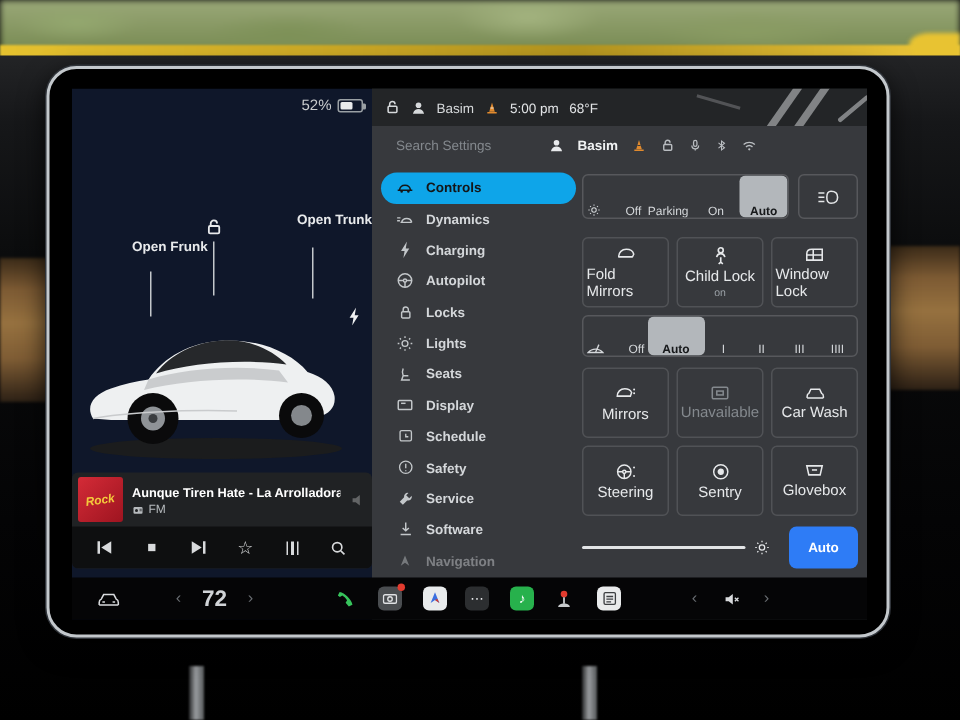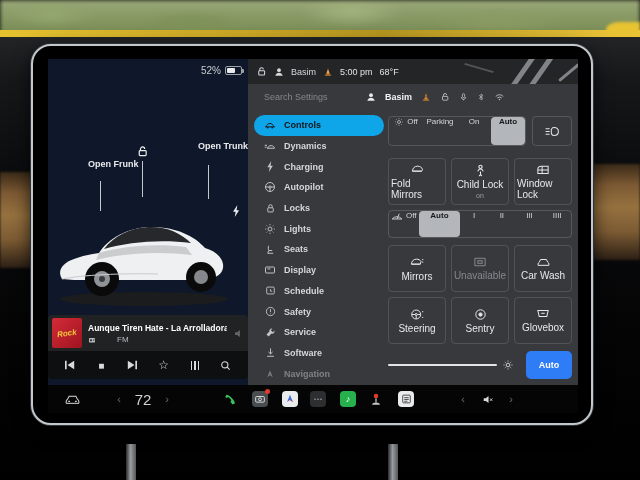--- a/index.html
+++ b/index.html
@@ -38,21 +38,21 @@
 .lock-top{position:absolute;color:#e8eaec}
 .bolt-ic{position:absolute;color:#f0f2f3}
 .car-wrap{position:absolute;left:4px;top:128px;width:192px;height:126px}
 
 .media{position:absolute;left:0px;top:256px;width:200px;height:64px;background:#202224;border-radius:4px;overflow:hidden}
 .media-top{display:flex;align-items:center;height:36px;padding:3px 4px;gap:6px}
 .art{width:30px;height:30px;border-radius:2px;background:linear-gradient(135deg,#d42b37,#9e1420);display:flex;align-items:center;justify-content:center;flex-shrink:0}
 .art span{color:#f4c93c;font-size:8px;font-style:italic;font-weight:700;transform:rotate(-8deg)}
 .mtxt{flex:1;min-width:0}
 .mtitle{color:#fff;font-size:8.5px;font-weight:700;white-space:nowrap;overflow:hidden}
-.msrc{display:flex;align-items:flex-end;gap:21px;color:#b6babd;font-size:8px;margin-top:2px}
+.msrc{display:flex;align-items:flex-end;gap:3px;color:#b6babd;font-size:8px;margin-top:2px}
 .mvol{opacity:.3;color:#fff;flex-shrink:0}
 .media-ctl{display:flex;align-items:center;justify-content:space-between;height:28px;background:#0e0f10;padding:0 12px;color:#d8dadc}
 .mbtn{display:flex;align-items:center;justify-content:center;width:20px;height:20px;font-size:10px}
 .eq{display:flex;gap:2px;align-items:center}
 .eq i{width:1.5px;height:9px;background:#d8dadc}
 
 .settings{position:absolute;left:200px;top:0;width:330px;height:354px;background:#37393d}
 .statusbar{position:absolute;left:0;top:0;width:330px;height:25px;background:#232527;display:flex;align-items:center;gap:7px;padding:0 8px;color:#d6d9db;font-size:9px}
 .map-decor{position:absolute;right:0;top:0;width:120px;height:25px;overflow:hidden;opacity:.55}
 .map-decor i{position:absolute;background:#cfd2d4}
@@ -66,39 +66,39 @@
 .sidebar{position:absolute;left:6px;top:56px;width:130px}
 .side-item{height:20.7px;display:flex;align-items:center;gap:8px;padding:0 0 0 10px;color:#d4d7da;font-size:9px;font-weight:700}
 .side-item .sic{width:12px;height:12px;display:flex;align-items:center;justify-content:center;color:#c3c7ca;flex-shrink:0}
 .side-item.sel{background:#0ea5e9;color:#141618;border-radius:11px}
 .side-item.sel .sic{color:#141618}
 .side-item.dim{opacity:.45}
 
 .content{position:absolute;left:140px;top:57px;width:184px}
 .seg-row{display:flex;gap:6px;margin-bottom:12px}
 .seg{flex:1;display:flex;align-items:stretch;border:1px solid rgba(255,255,255,.16);border-radius:4px;height:30px;overflow:hidden}
-.seg .opt{flex:1;display:flex;align-items:flex-start;justify-content:center;gap:3px;color:#d4d7da;font-size:8px;padding:0 2px;white-space:nowrap}
+.seg .opt{flex:1;display:flex;align-items:flex-end;justify-content:center;gap:16px;color:#d4d7da;font-size:8px;padding:0 2px;white-space:nowrap}
 .seg .opt.sel{background:#b3b7bb;color:#16181a;border-radius:4px;font-weight:700}
 .sq-btn{width:40px;height:30px;border:1px solid rgba(255,255,255,.16);border-radius:4px;display:flex;align-items:center;justify-content:center;color:#e4e6e8;flex-shrink:0}
 .btn-row{display:flex;gap:5px;margin-bottom:5px}
 .bigbtn{flex:1;height:47px;border:1px solid rgba(255,255,255,.13);border-radius:4px;display:flex;flex-direction:column;align-items:center;justify-content:center;gap:2px;color:#e6e8ea;padding:2px}
 .bigbtn .blabel{font-size:10px;text-align:left;line-height:1.1}
 .bigbtn .bsub{font-size:7px;color:#9aa0a6}
 .bigbtn.dim{color:#84898e}
 .bigbtn.dim .blabel{color:#84898e}
 .wiper-row{margin-bottom:7px}
 .slider-row{display:flex;align-items:center;margin-top:7px}
 .slider{flex:1;display:flex;align-items:center;gap:5px;color:#e8eaec}
 .sl-line{flex:1;height:2px;background:#e2e4e6;border-radius:1px}
 .auto-btn{width:46px;height:28px;margin-left:12px;border-radius:5px;display:flex;align-items:center;justify-content:center;color:#fff;font-size:9px;font-weight:700}
 
 .launcher{position:absolute;left:0;top:326px;width:530px;height:28px;background:#050506;display:block}
 .lit{position:absolute;top:0;height:28px;display:flex;align-items:center;justify-content:center;color:#d4d7da}
 .chev{color:#6a6e72;font-size:11px}
-.ltemp{color:#d0d3d6;font-size:15px;font-weight:400}
+.ltemp{color:#d0d3d6;font-size:15px;font-weight:700}
 .appsq{width:16px;height:16px;border-radius:4px;display:flex;align-items:center;justify-content:center;font-size:9px}
 .badge{position:absolute;right:-2px;top:-2px;width:5px;height:5px;border-radius:50%;background:#e23b2e}
 svg{display:block}
 </style>
 </head>
 <body>
 <div class="stage">
 
 <div class="outside"></div>
 <div class="yellow-band"></div>

